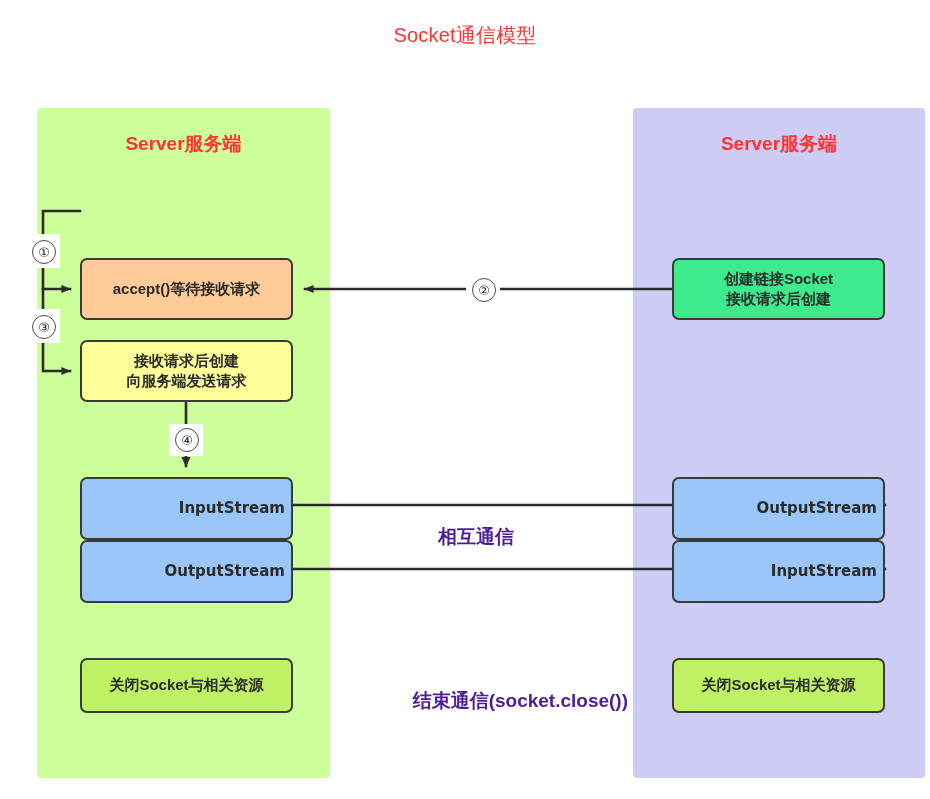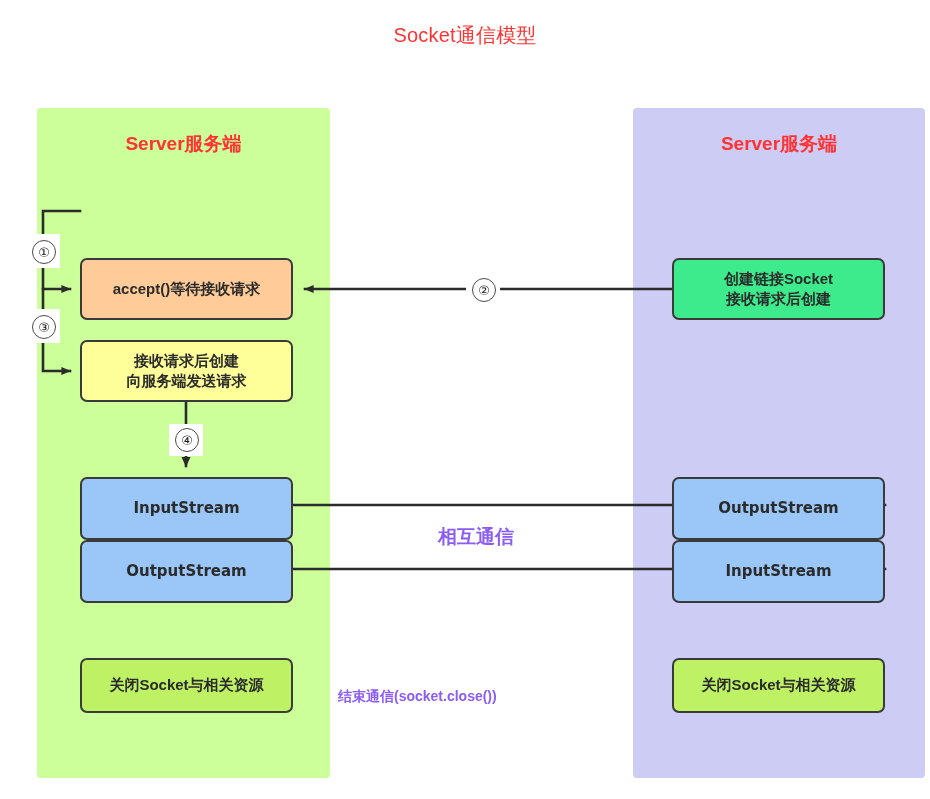--- a/index.html
+++ b/index.html
@@ -68,21 +68,21 @@
     font-weight: bold;
     color: #2b2b2b;
     line-height: 1.35;
     z-index: 4;
   }
   .box .lines { padding: 0 6px; }
 
   .box-pink     { background: #f8cecc; }
   .box-orange   { background: #ffcc99; }
   .box-yellow   { background: #ffff99; }
-  .box-blue     { background: #9ac7f8; }
+  .box-blue     { background: #9ac7f8; justify-content: flex-end; }
   .box-magenta  { background: #bef264; }
   .box-green    { background: #3dea8c; }
 
   .box-blue { font-family: "DejaVu Sans", "Liberation Sans", sans-serif; font-size: 15px; }
 
   
   #srv-create-serversocket { left: 80px;  top: 180px; width: 213px; height: 62px; }
   #srv-accept              { left: 80px;  top: 258px; width: 213px; height: 62px; }
   #srv-create-socket       { left: 80px;  top: 340px; width: 213px; height: 62px; }
   #srv-inputstream         { left: 80px;  top: 477px; width: 213px; height: 63px; }
@@ -127,35 +127,35 @@
   #step-2-halo { left: 466px; top: 274px; width: 34px; height: 32px; }
   #step-4-halo { left: 169px; top: 424px; width: 34px; height: 32px; }
 
   #step-1 { left: 32px;  top: 240px; }
   #step-3 { left: 32px;  top: 315px; }
   #step-2 { left: 472px; top: 278px; }
   #step-4 { left: 175px; top: 428px; }
 
   
   .annot-red {
-    color: #8b5cf6;
+    color: #4c1d95;
     font-weight: bold;
     z-index: 6;
   }
   #annot-mutual {
     left: 396px; top: 524px;
     width: 160px;
     text-align: center;
     font-size: 19px;
   }
   #annot-close {
     left: 338px; top: 688px;
     width: 290px;
-    text-align: left;
-    font-size: 14px;
+    text-align: right;
+    font-size: 19px;
   }
 </style>
 </head>
 <body>
 
 <div id="stage">
 
   <div class="abs" id="diagram-title">Socket通信模型</div>
 
   <div class="abs panel" id="server-panel">

